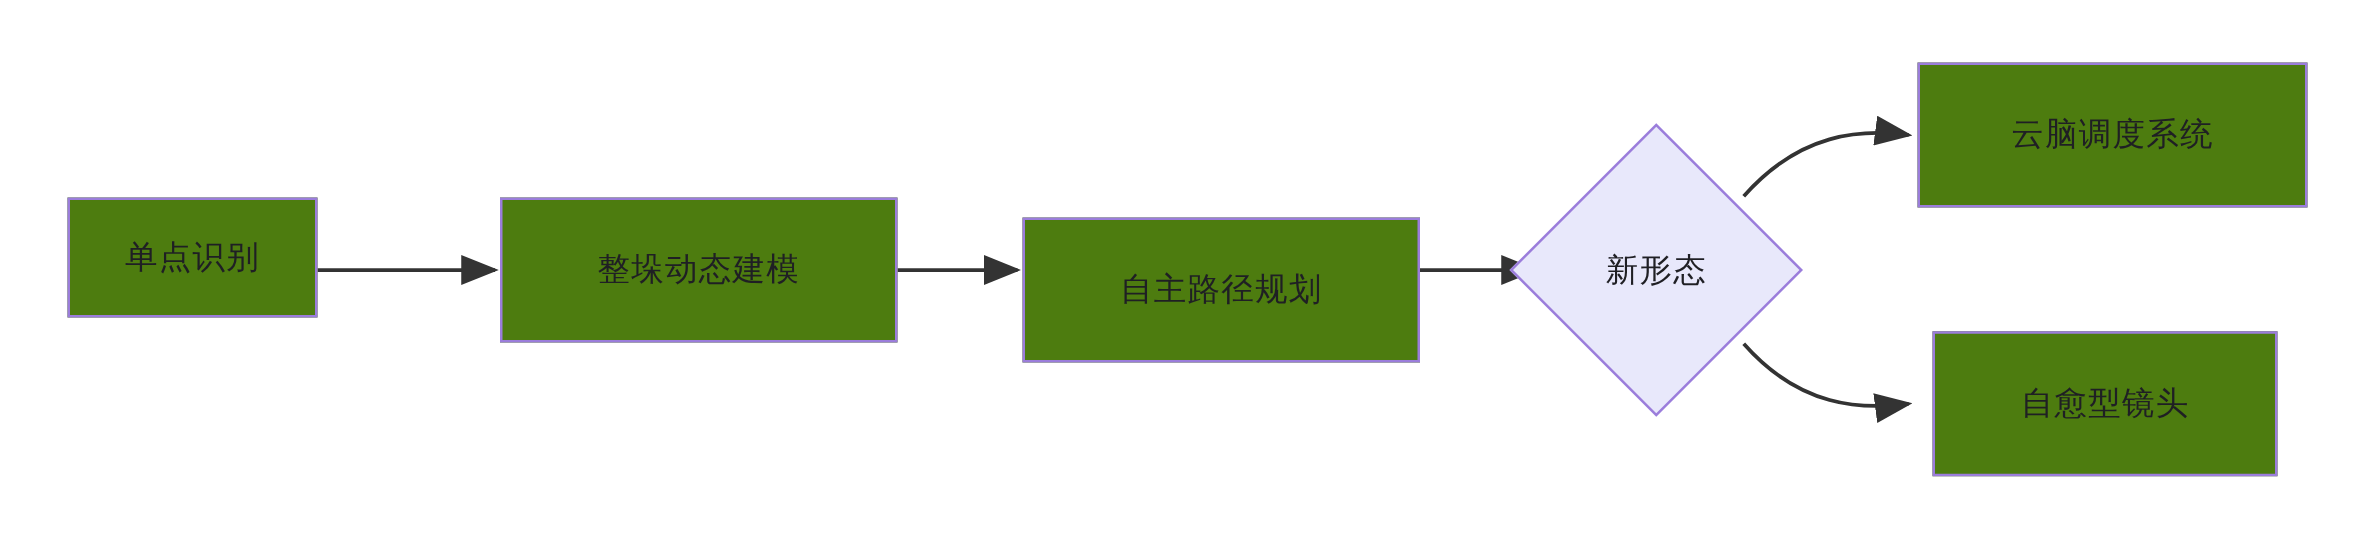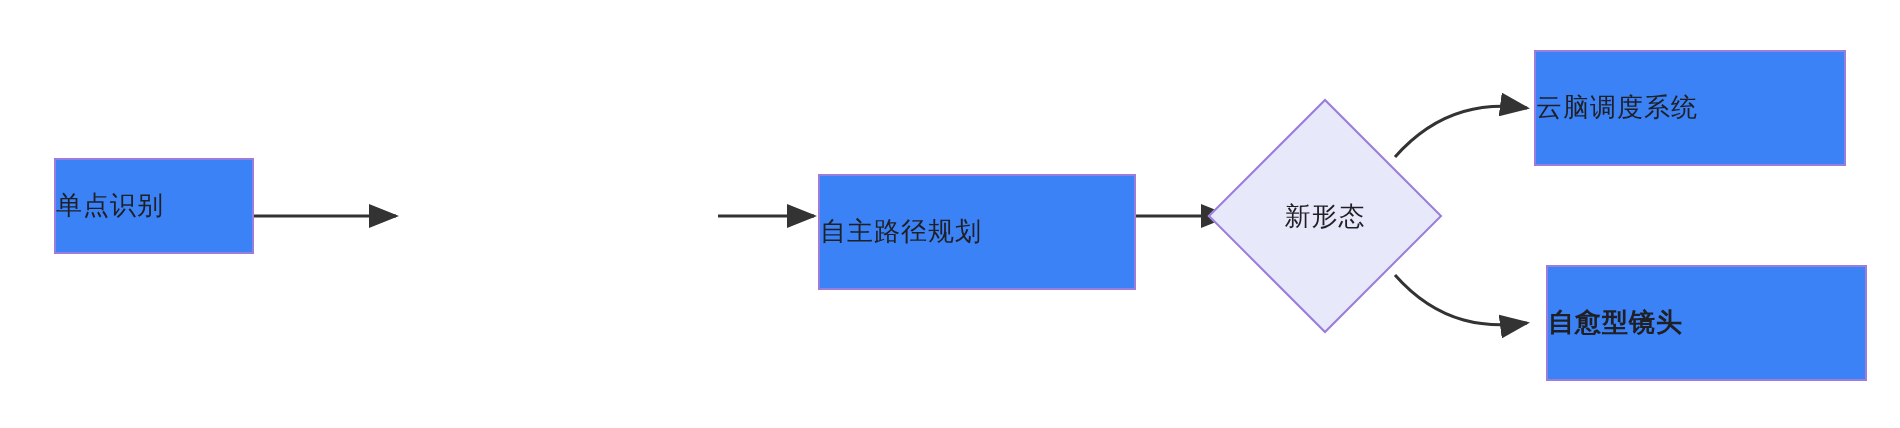--- a/index.html
+++ b/index.html
@@ -24,22 +24,22 @@
     left: 0;
     top: 0;
     width: 1900px;
     height: 428px;
   }
   .node {
     position: absolute;
     box-sizing: border-box;
     display: flex;
     align-items: center;
-    justify-content: flex-start;
-    background: #3b82f6;
+    justify-content: center;
+    background: #4d7c0f;
     border: 2px solid #9b7ddb;
     color: #1f1f24;
     font-size: 26px;
     line-height: 1.2;
     letter-spacing: 1px;
     white-space: nowrap;
     z-index: 2;
   }
   .node-label {
     pointer-events: none;
@@ -94,31 +94,34 @@
 
     <path d="M 1395 157 C 1440 106, 1489 103, 1527 108" fill="none" stroke="#333333" stroke-width="3" marker-end="url(#arrowhead)"></path>
 
     <path d="M 1395 275 C 1440 326, 1489 328, 1527 323" fill="none" stroke="#333333" stroke-width="3" marker-end="url(#arrowhead)"></path>
   </svg>
 
   <div class="node" style="left:54px; top:158px; width:200px; height:96px;">
     <span class="node-label">单点识别</span>
   </div>
 
+  <div class="node" style="left:400px; top:158px; width:318px; height:116px;">
+    <span class="node-label">整垛动态建模</span>
+  </div>
 
   <div class="node" style="left:818px; top:174px; width:318px; height:116px;">
     <span class="node-label">自主路径规划</span>
   </div>
 
   <div class="node-diamond" style="left:1242px; top:133px; width:166px; height:166px;">
     <div class="diamond-shape"></div>
     <div class="diamond-label">新形态</div>
   </div>
 
   <div class="node" style="left:1534px; top:50px; width:312px; height:116px;">
     <span class="node-label">云脑调度系统</span>
   </div>
 
-  <div class="node" style="left:1546px; top:265px; width:321px; height:116px;font-weight:bold;">
+  <div class="node" style="left:1546px; top:265px; width:276px; height:116px;">
     <span class="node-label">自愈型镜头</span>
   </div>
 
 </div>
 
 </body></html>

